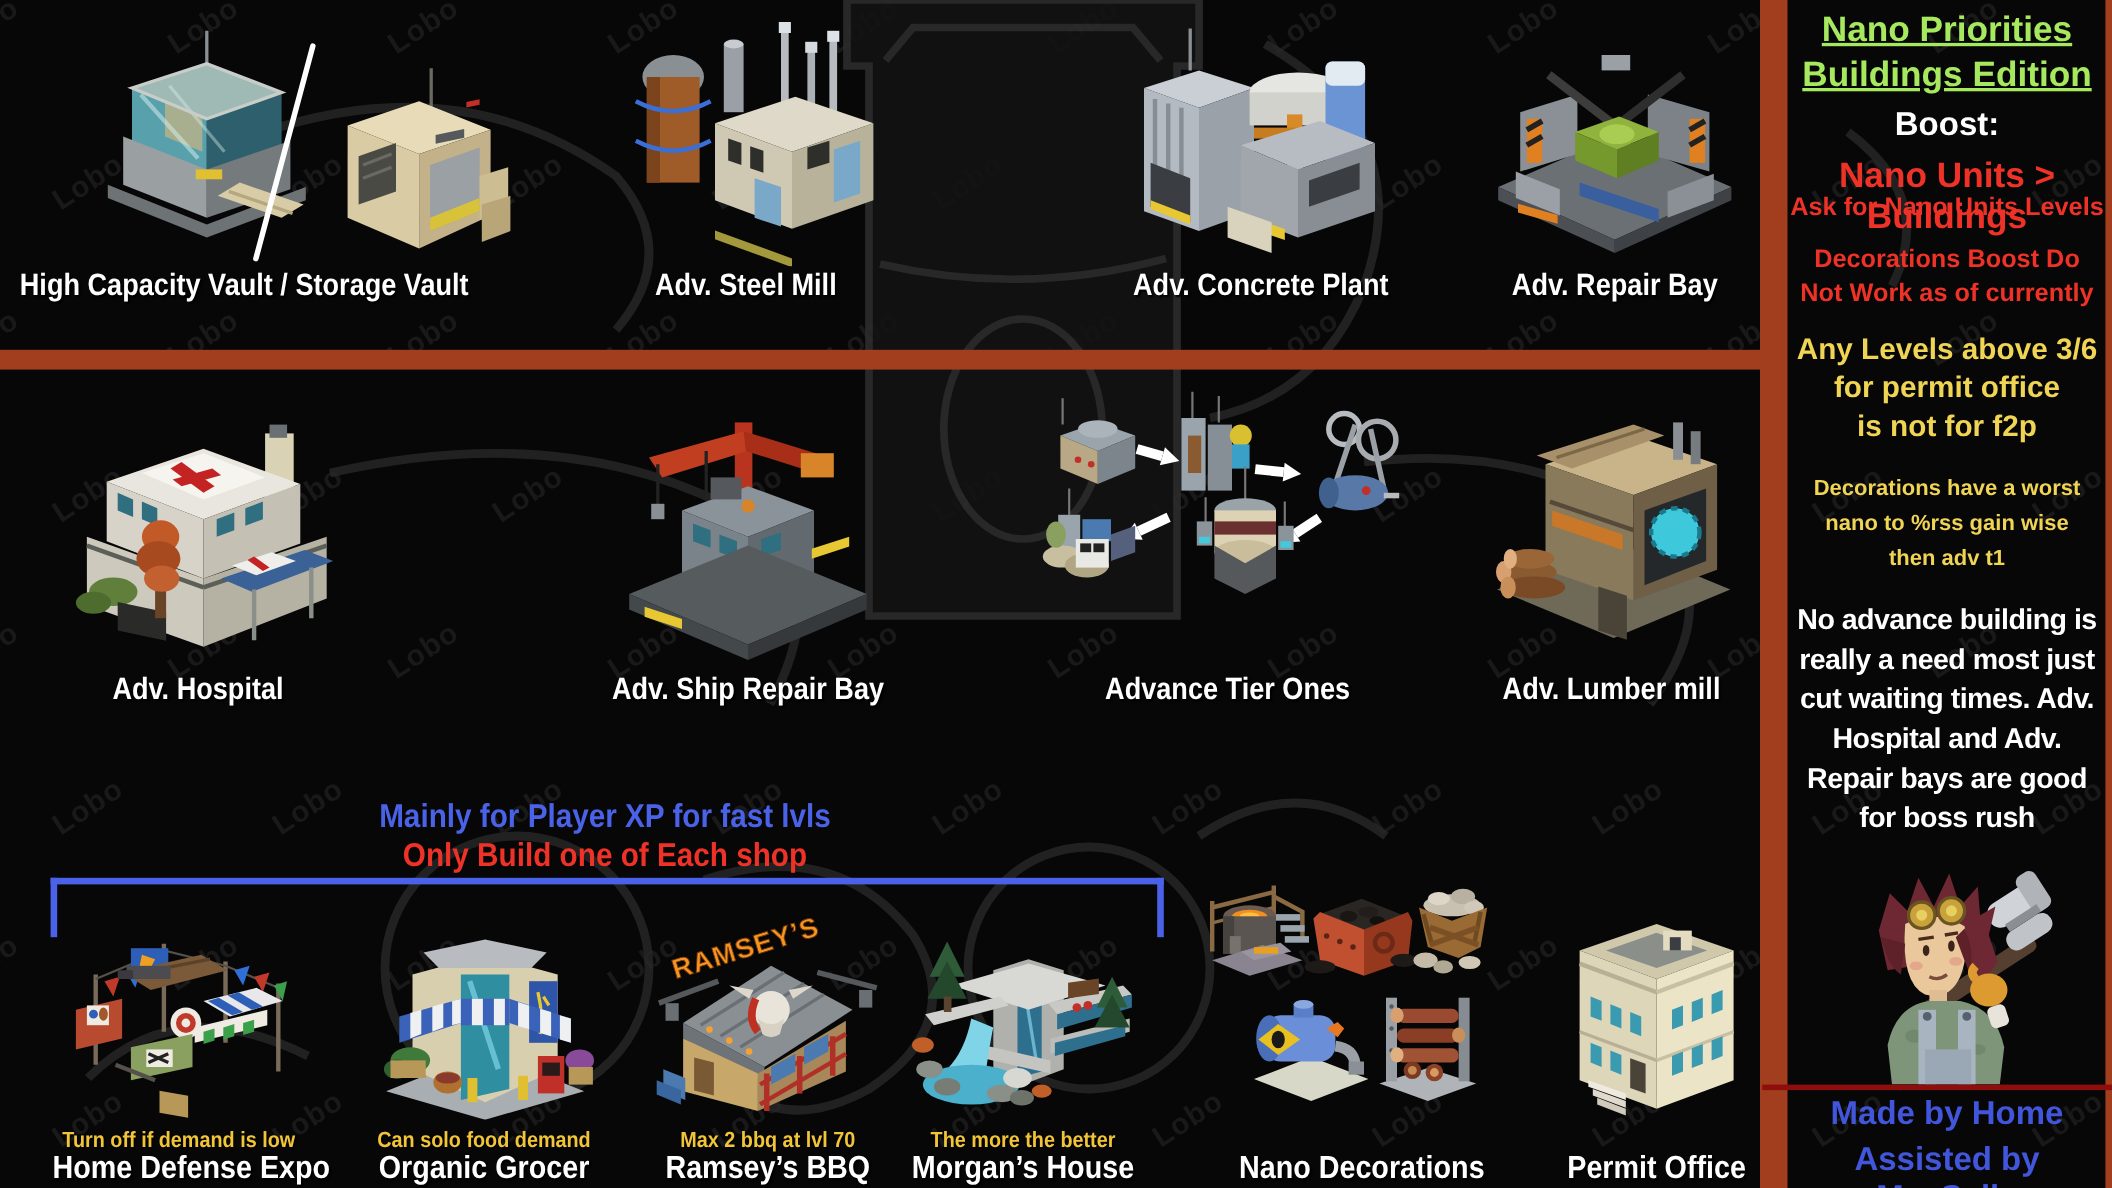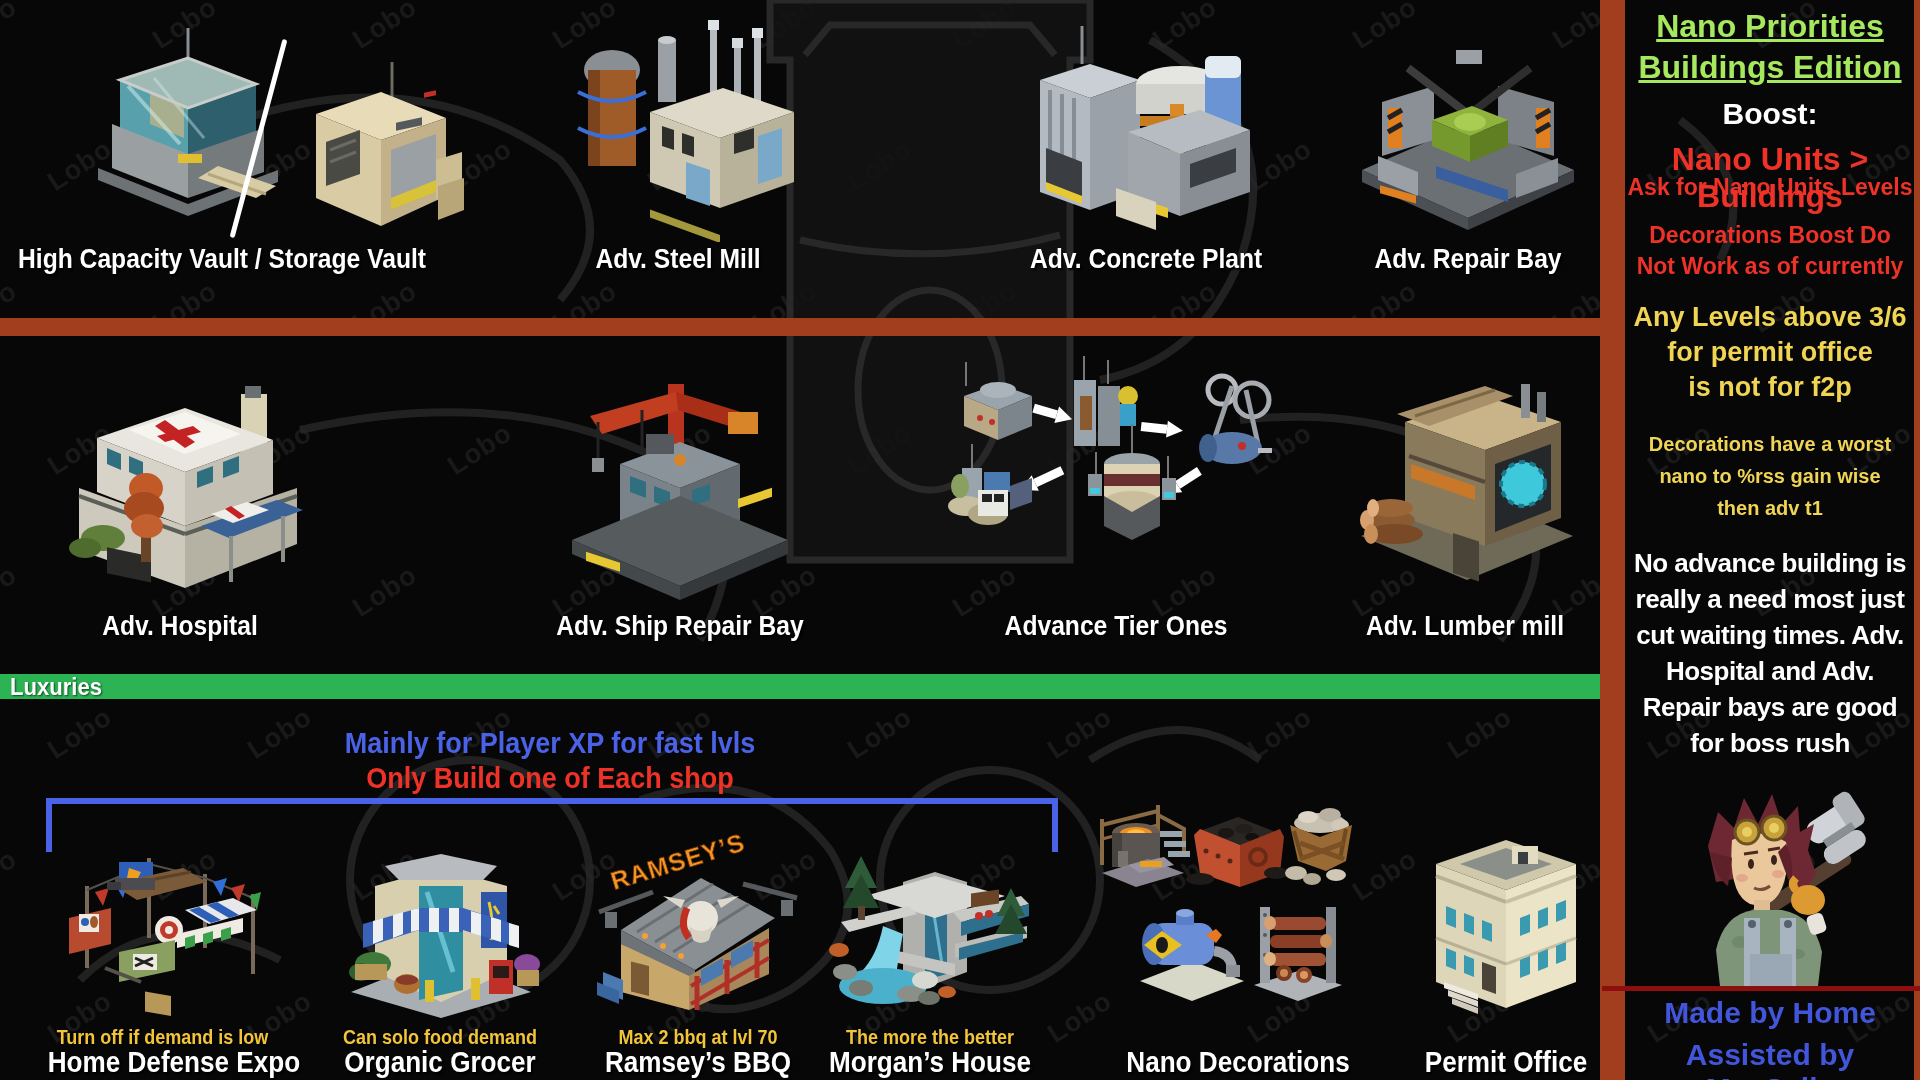--- a/index.html
+++ b/index.html
@@ -450,23 +450,20 @@
           <ellipse cx="26" cy="166" rx="7" ry="10" fill="#c89058"></ellipse>
         <ellipse cx="46" cy="140" rx="22" ry="9" fill="#9a6638"></ellipse>
           <ellipse cx="28" cy="140" rx="6" ry="9" fill="#e0b080"></ellipse>
         <line x1="64" y1="88" x2="140" y2="114" stroke="#55493a" stroke-width="4"></line>
         <rect x="108" y="130" width="26" height="40" transform="skewY(18)" fill="#4a4438"></rect>
       </svg>
       <figcaption class="cap" style="top:274px;">Adv. Lumber mill</figcaption>
     </figure>
   </section>
 
-  <div class="lux-bar">
-    <span>Luxuries</span>
-  </div>
 
   <div class="hdr-blue">Mainly for Player XP for fast lvls</div>
   <div class="hdr-red">Only Build one of Each shop</div>
   <div class="bracket"></div>
 
   <section>
 
     <figure style="left:35px;top:790px;width:255px;height:290px;">
       <svg class="abs" style="left:22px;top:58px;" width="210" height="170" viewBox="0 0 210 170">
         <line x1="30" y1="38" x2="30" y2="120" stroke="#7a6a5a" stroke-width="4"></line>

